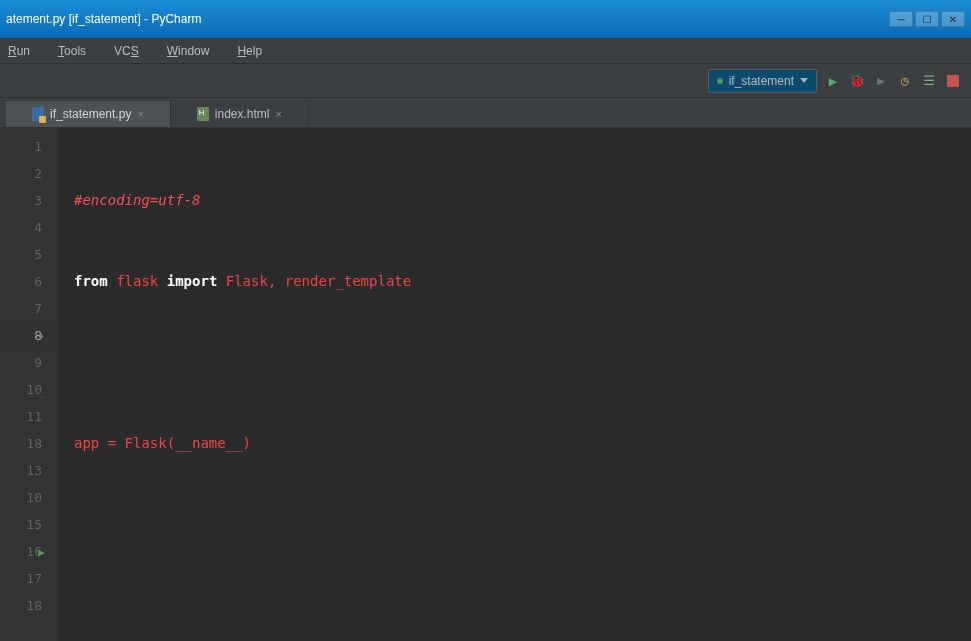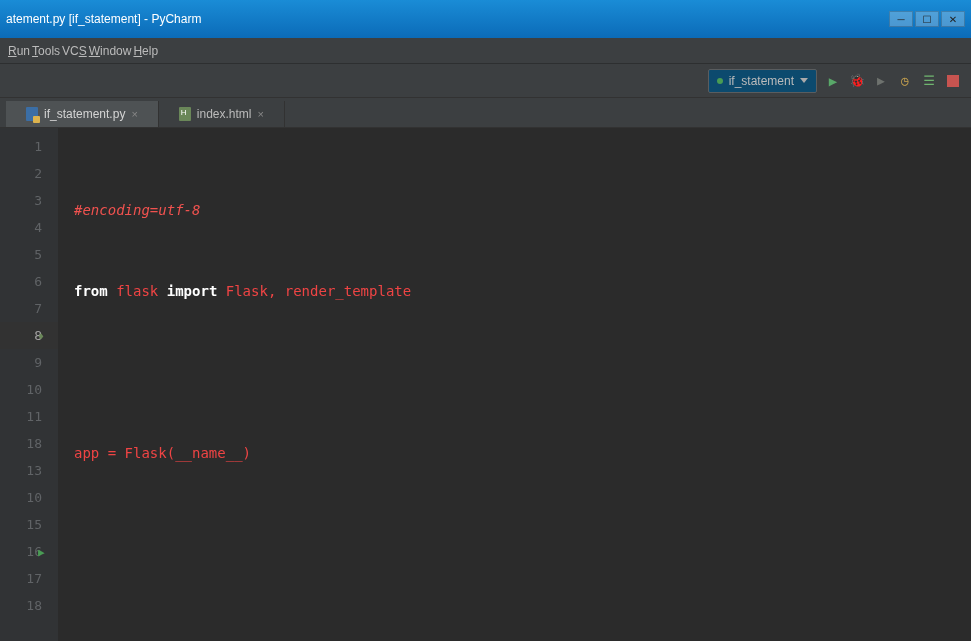--- a/index.html
+++ b/index.html
@@ -31,21 +31,21 @@
   background: rgba(255,255,255,0.25);
   border: 1px solid rgba(0,0,0,0.2);
   display: flex; align-items: center; justify-content: center;
   font-size: 10px; color: #222;
 }
 .menubar {
   height: 26px;
   background: #3c3f41;
   display: flex;
   align-items: center;
-  gap: 2px;
+  gap: 28px;
   padding: 0 8px;
   font-family: "Segoe UI", Tahoma, sans-serif;
   font-size: 12px;
   color: #bbbbbb;
   border-bottom: 1px solid #2d2f30;
 }
 .menubar span u { text-decoration: underline; }
 .toolbar {
   height: 34px;
   background: #3c3f41;
@@ -86,21 +86,21 @@
 .tabs {
   height: 30px;
   background: #3c3f41;
   display: flex;
   align-items: flex-end;
   padding-left: 6px;
   border-bottom: 1px solid #323232;
 }
 .tab {
   height: 26px;
-  padding: 0 20px;
+  padding: 0 26px;
   display: flex;
   align-items: center;
   gap: 6px;
   font-family: "Segoe UI", Tahoma, sans-serif;
   font-size: 12px;
   color: #bbbbbb;
   border-right: 1px solid #323232;
 }
 .tab.active { background: #4e5254; color: #d4d4d4; }
 .tab .close { color: #888; font-size: 11px; }
@@ -124,21 +124,21 @@
   padding-top: 5px;
   position: relative;
 }
 .gutter .ln { height: 27px; line-height: 27px; padding-right: 16px; position: relative;}
 .gutter .ln.active { background: #323232; color: #a4a3a3; }
 .gutter .gicon { position:absolute; left: 38px; top: 50%; transform: translateY(-50%); }
 .gplay { color:#499c54; font-size:11px;}
 .gh { color:#6a8759; font-size:10px;}
 .code {
   flex: 1;
-  padding-top: 15px;
+  padding-top: 5px;
   font-size: 14px;
   line-height: 27px;
   white-space: pre;
   position: relative;
   padding-left: 16px;
 }
 .code .line { height: 27px; } 
 .c-hash { color: #f0524f; font-style: italic;}
 .c-kw { color: #ffffff; font-weight: bold;}
 .c-id { color: #ef4444; }

